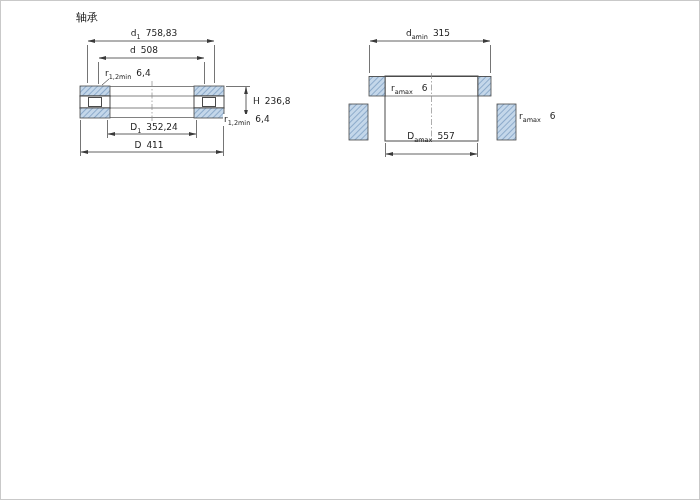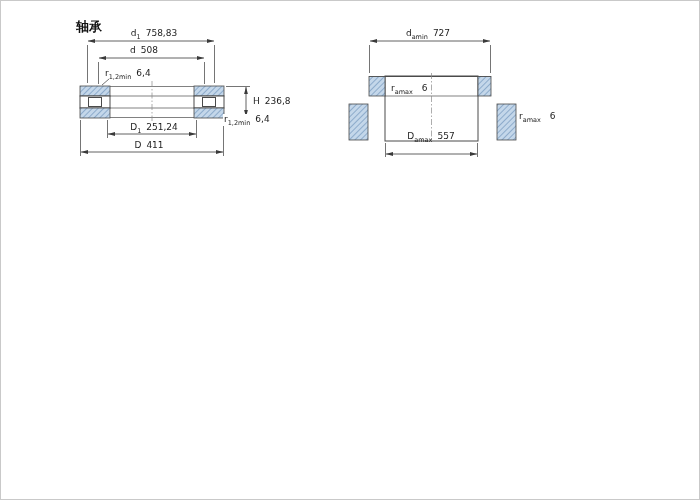--- a/index.html
+++ b/index.html
@@ -2,21 +2,21 @@
 <html><head>
 <meta charset="utf-8">
 <style>
   html,body{margin:0;padding:0;background:#ffffff;}
   .canvas{
     position:relative;width:700px;height:500px;box-sizing:border-box;
     background:#ffffff;border:1px solid #c9c9c9;overflow:hidden;
     font-family:"DejaVu Sans", sans-serif;
   }
   .title{
-    position:absolute;left:75px;top:9px;font-size:13px;font-weight:bold;color:#111111;margin-top:8px;
+    position:absolute;left:75px;top:9px;font-size:11px;font-weight:normal;color:#111111;
   }
   .drawing{position:absolute;left:0;top:0;}
   .dim-label{
     position:absolute;font-size:9px;color:#1c1c1c;white-space:nowrap;line-height:11px;
   }
   .dim-label sub{font-size:6.5px;line-height:1;}
   .dim-label .v{margin-left:5px;margin-top:43px;}
   .dim-label.gap .v{margin-left:9px;}
   .dim-label.centered{transform:translateX(-50%);}
   .dim-label.bg{background:#ffffff;padding:0 1px;}
@@ -147,29 +147,29 @@
 
   <div class="dim-label" style="left:252px;top:95px">
     <span>H</span><sub></sub><span class="v">236,8</span>
   </div>
 
   <div class="dim-label bg" style="left:222px;top:113px">
     <span>r</span><sub>1,2min</sub><span class="v">6,4</span>
   </div>
 
   <div class="dim-label centered" style="left:153px;top:121px">
-    <span>D</span><sub>1</sub><span class="v">251,24</span>
+    <span>D</span><sub>1</sub><span class="v">352,24</span>
   </div>
 
   <div class="dim-label centered" style="left:148px;top:139px">
     <span>D</span><sub></sub><span class="v">411</span>
   </div>
 
   <div class="dim-label centered" style="left:427px;top:27px">
-    <span>d</span><sub>amin</sub><span class="v">727</span>
+    <span>d</span><sub>amin</sub><span class="v">315</span>
   </div>
 
   <div class="dim-label gap bg" style="left:389px;top:82px">
     <span>r</span><sub>amax</sub><span class="v">6</span>
   </div>
 
   <div class="dim-label gap" style="left:518px;top:110px">
     <span>r</span><sub>amax</sub><span class="v">6</span>
   </div>
 

